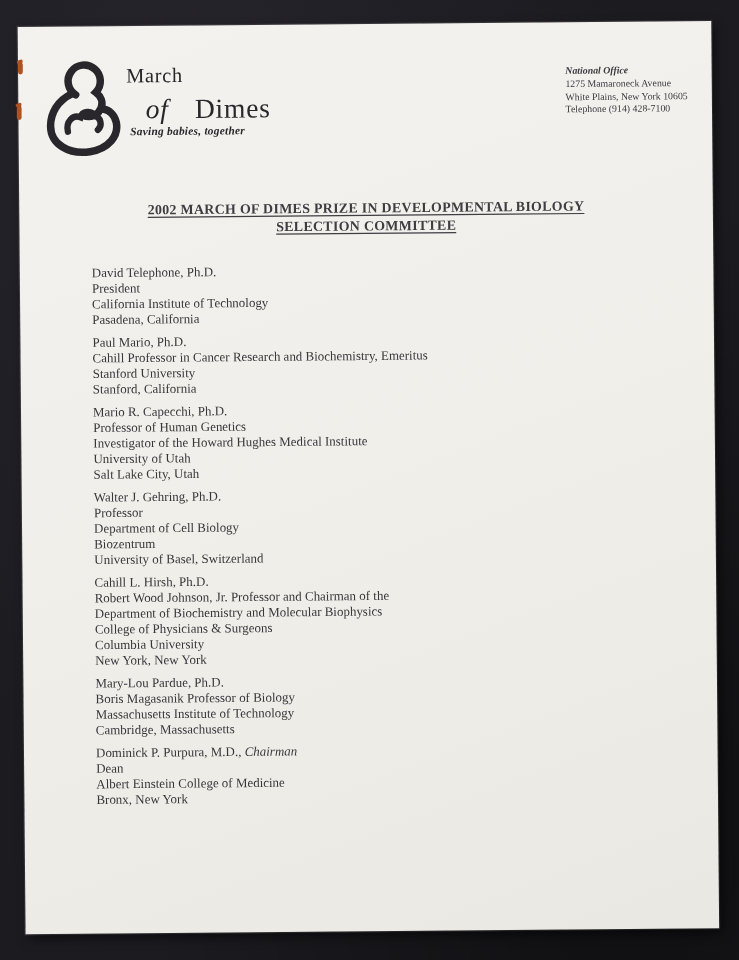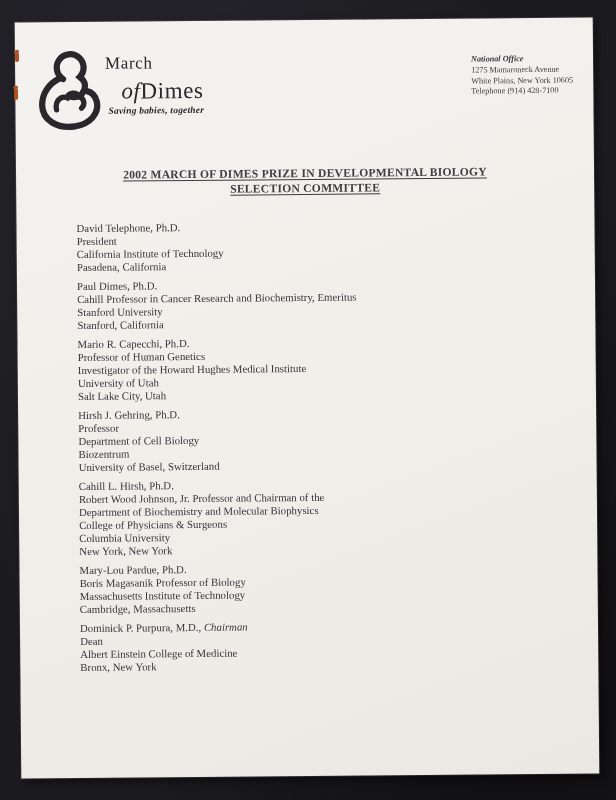--- a/index.html
+++ b/index.html
@@ -52,21 +52,21 @@
   
   .logo-svg { position: absolute; left: 20px; top: 25px; width: 72px; height: 84px; }
   .brand-line1 {
     position: absolute; left: 90px; top: 32px;
     font-size: 17px; letter-spacing: 0.6px; color: var(--logo-ink);
   }
   .brand-line2 {
     position: absolute; left: 106px; top: 57px;
     font-size: 23px; letter-spacing: 0.6px; color: var(--logo-ink);
   }
-  .brand-line2 .of { font-style: italic; margin-right: 0; }
+  .brand-line2 .of { font-style: italic; margin-right: 22px; }
   .brand-tagline {
     position: absolute; left: 93px; top: 84px;
     font-size: 9.5px; font-style: italic; font-weight: bold; color: var(--logo-ink);
     letter-spacing: 0.2px;
   }
   .office {
     position: absolute; left: 456px; top: 36px; width: 130px;
     font-size: 8.2px; line-height: 10.8px; color: #3c3940;
   }
   .office .office-title { font-style: italic; font-weight: bold; }
@@ -127,34 +127,34 @@
   </div>
 
   <div class="committee">
       <div class="member">
         <div class="line"><span>David Telephone, Ph.D.</span></div>
         <div class="line">President</div>
         <div class="line">California Institute of Technology</div>
         <div class="line">Pasadena, California</div>
       </div>
       <div class="member">
-        <div class="line"><span>Paul Dimes, Ph.D.</span></div>
+        <div class="line"><span>Paul Mario, Ph.D.</span></div>
         <div class="line">Cahill Professor in Cancer Research and Biochemistry, Emeritus</div>
         <div class="line">Stanford University</div>
         <div class="line">Stanford, California</div>
       </div>
       <div class="member">
         <div class="line"><span>Mario R. Capecchi, Ph.D.</span></div>
         <div class="line">Professor of Human Genetics</div>
         <div class="line">Investigator of the Howard Hughes Medical Institute</div>
         <div class="line">University of Utah</div>
         <div class="line">Salt Lake City, Utah</div>
       </div>
       <div class="member">
-        <div class="line"><span>Hirsh J. Gehring, Ph.D.</span></div>
+        <div class="line"><span>Walter J. Gehring, Ph.D.</span></div>
         <div class="line">Professor</div>
         <div class="line">Department of Cell Biology</div>
         <div class="line">Biozentrum</div>
         <div class="line">University of Basel, Switzerland</div>
       </div>
       <div class="member">
         <div class="line"><span>Cahill L. Hirsh, Ph.D.</span></div>
         <div class="line">Robert Wood Johnson, Jr. Professor and Chairman of the</div>
         <div class="line">Department of Biochemistry and Molecular Biophysics</div>
         <div class="line">College of Physicians &amp; Surgeons</div>

